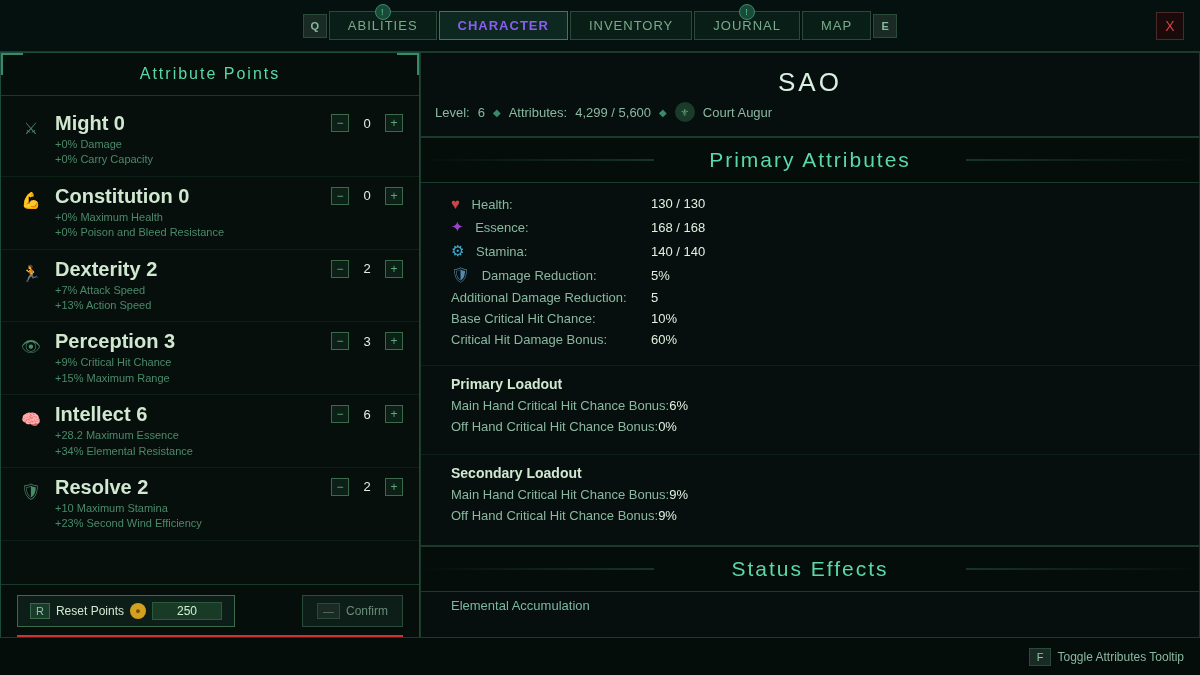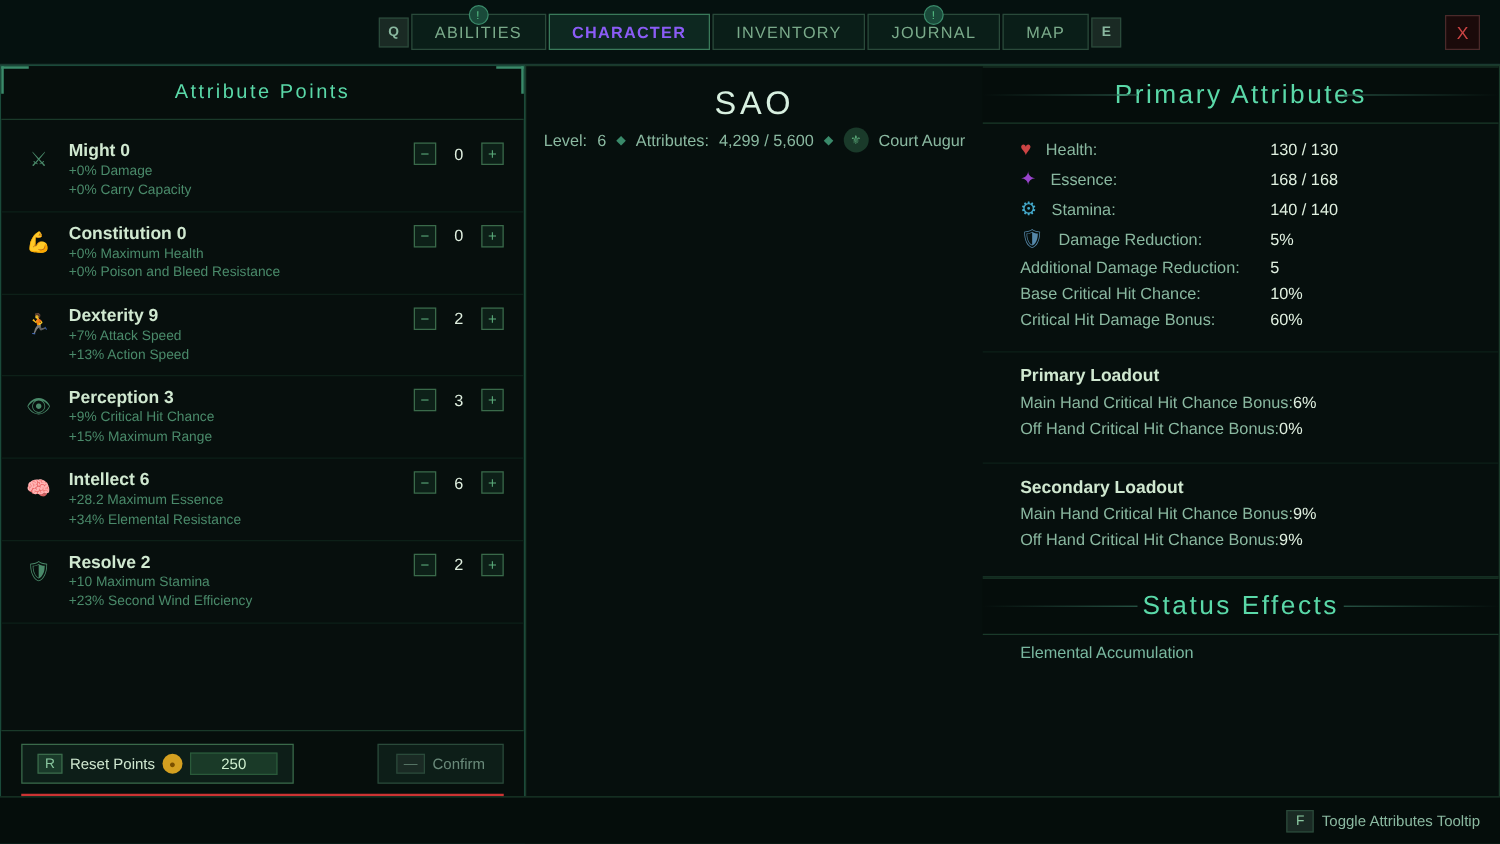--- a/index.html
+++ b/index.html
@@ -142,21 +142,21 @@
       align-items: center;
       justify-content: center;
       font-size: 16px;
       color: #4a8a6a;
       margin-top: 2px;
     }
     .attr-info {
       flex: 1;
     }
     .attr-name {
-      font-size: 14px;
+      font-size: 20px;
       color: #d0e8d0;
       font-weight: bold;
       margin-bottom: 2px;
     }
     .attr-bonus {
       font-size: 11px;
       color: #4a8a6a;
       line-height: 1.4;
     }
     .attr-controls {
@@ -284,21 +284,21 @@
       border-left: 8px solid #cc3333;
       border-top: 5px solid transparent;
       border-bottom: 5px solid transparent;
     }
 
     
     .right-panel {
       flex: 1;
       background: #060f0d;
       display: flex;
-      flex-direction: row;
+      flex-direction: column;
       border: 1px solid #1a3a2a;
     }
 
     .char-header {
       text-align: center;
       padding: 14px;
       border-bottom: 1px solid #1a3a2a;
     }
     .char-name {
       font-size: 26px;
@@ -492,21 +492,21 @@
           </div>
           <div class="attr-controls" style="margin-left: 10px; margin-top: 2px;">
             <div class="attr-btn">−</div>
             <div class="attr-value">0</div>
             <div class="attr-btn">+</div>
           </div>
         </div>
         <div class="attribute-row">
           <div class="attr-icon">🏃</div>
           <div class="attr-info">
-            <div class="attr-name">Dexterity  9</div>
+            <div class="attr-name">Dexterity  2</div>
             <div class="attr-bonus">+7% Attack Speed<br>+13% Action Speed</div>
           </div>
           <div class="attr-controls" style="margin-left: 10px; margin-top: 2px;">
             <div class="attr-btn">−</div>
             <div class="attr-value">2</div>
             <div class="attr-btn">+</div>
           </div>
         </div>
         <div class="attribute-row">
           <div class="attr-icon">👁</div>

